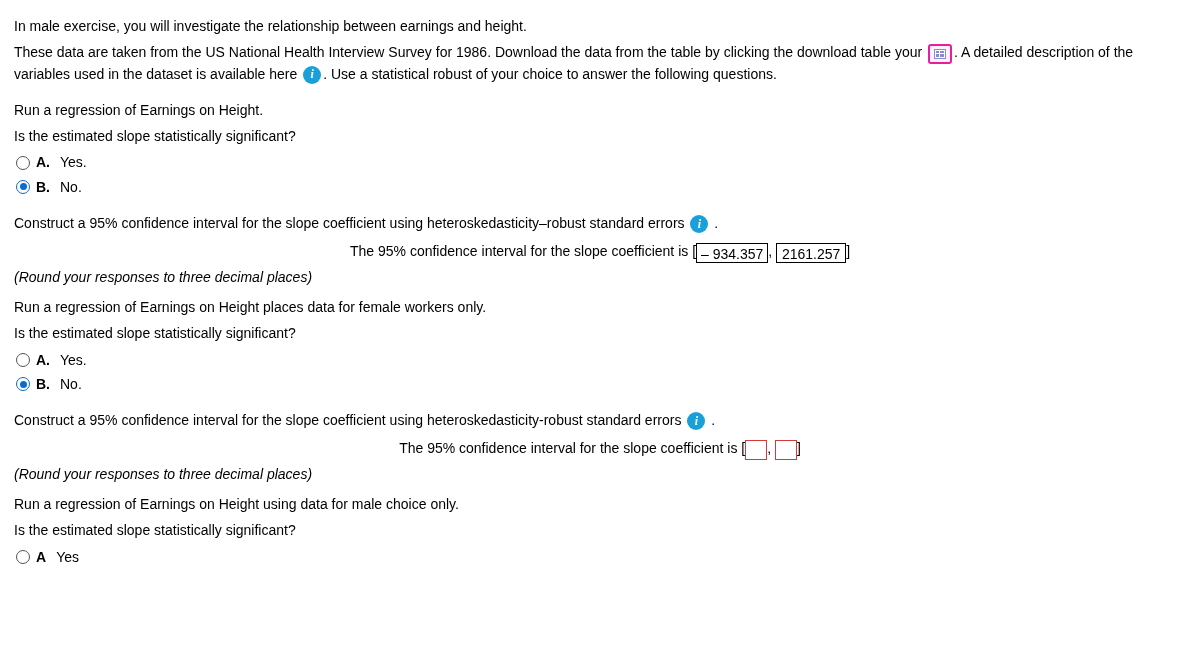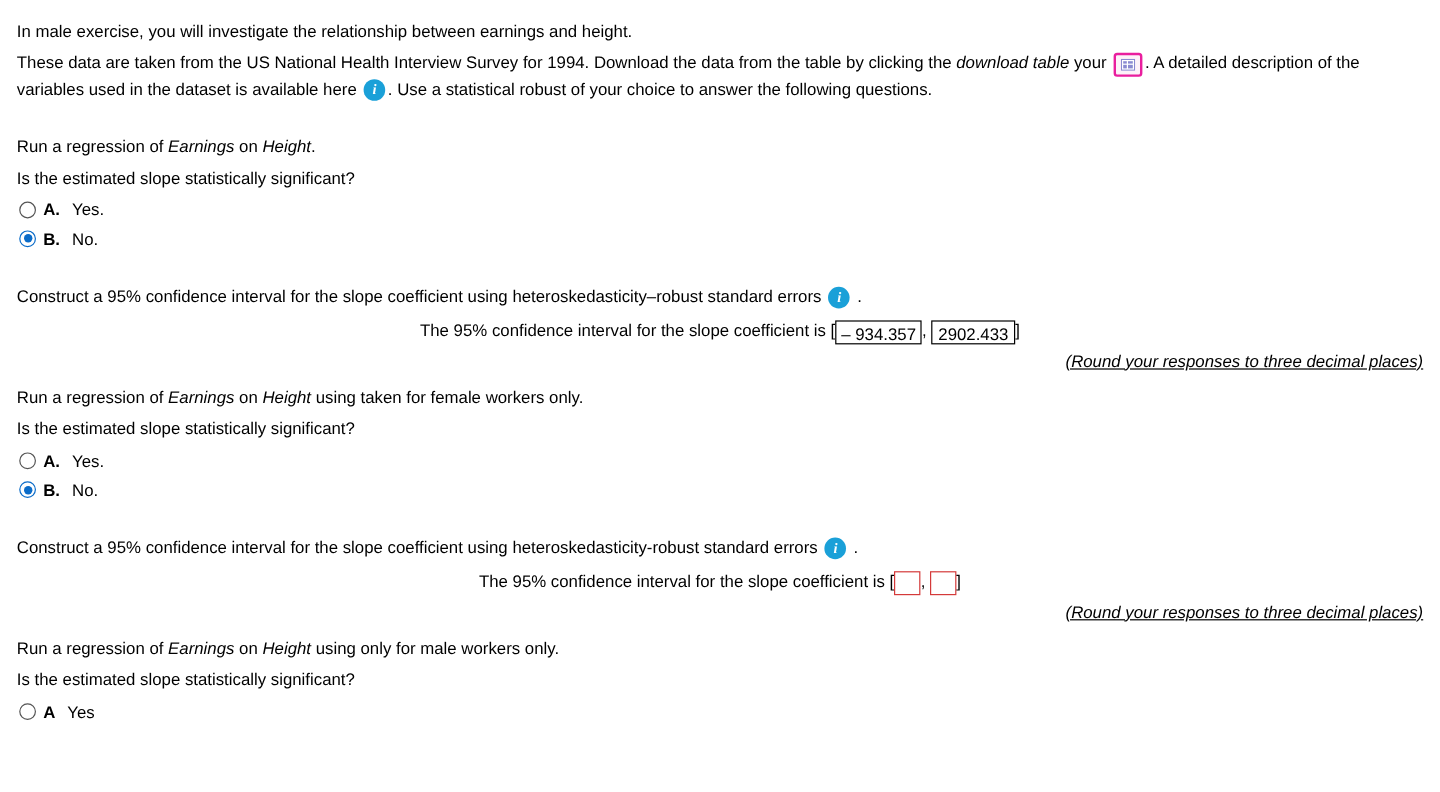--- a/index.html
+++ b/index.html
@@ -6,22 +6,22 @@
     font-family: Arial, Helvetica, sans-serif;
     font-size: 14px;
     color: #000;
     margin: 0;
     padding: 10px 14px;
     line-height: 1.45;
     width: 1200px;
     box-sizing: border-box;
   }
   p { margin: 6px 0; }
-  .italic { font-style: italic; }
-  .section-gap { margin-top: 28px; }
+  .italic { }
+  .section-gap { margin-top: 16px; }
   .radio-row {
     display: flex;
     align-items: center;
     gap: 6px;
     margin: 4px 0 4px 2px;
   }
   .radio {
     width: 14px;
     height: 14px;
     border: 1.5px solid #555;
@@ -68,24 +68,23 @@
     vertical-align: middle;
     margin: 0 2px;
     background: #fdf2f9;
   }
   .dl-icon svg { display: block; }
   .center-line {
     text-align: center;
     margin: 8px 0 4px 0;
   }
   .hint {
-    text-align: right;
+    text-align: left;
     font-style: italic;
     margin: 2px 0 10px 0;
-    text-decoration: underline;
   }
   .inline-input {
     display: inline-block;
     border: 1px solid #000;
     height: 20px;
     min-width: 22px;
     padding: 0 4px;
     font-size: 14px;
     line-height: 20px;
     vertical-align: middle;
@@ -95,21 +94,21 @@
     width: 22px;
     border-color: #d43a3a;
   }
   .inline-input.filled { min-width: 70px; }
 </style>
 </head>
 <body>
 
 <p>In male exercise, you will investigate the relationship between earnings and height.</p>
 <p>
-  <span>These data are taken from the US National Health Interview Survey for 1994. Download the data from the table by clicking the </span><span class="italic">download table</span><span> your </span><span class="dl-icon">
+  <span>These data are taken from the US National Health Interview Survey for 1986. Download the data from the table by clicking the </span><span class="italic">download table</span><span> your </span><span class="dl-icon">
       <svg width="12" height="10" viewBox="0 0 12 10">
         <rect x="0" y="0" width="12" height="10" fill="#8a8ad1"></rect>
         <rect x="1" y="1" width="10" height="8" fill="#fff"></rect>
         <rect x="2" y="2" width="3" height="2" fill="#8a8ad1"></rect>
         <rect x="6" y="2" width="4" height="2" fill="#8a8ad1"></rect>
         <rect x="2" y="5" width="3" height="3" fill="#8a8ad1"></rect>
         <rect x="6" y="5" width="4" height="3" fill="#8a8ad1"></rect>
       </svg>
     </span><span>. A detailed description of the variables used in the dataset is available here </span><span class="info-icon">i</span><span>. Use a statistical robust of your choice to answer the following questions.</span>
 </p>
@@ -127,26 +126,26 @@
 <div class="radio-row">
   <span class="radio selected"></span>
   <span class="opt-label">B.</span>
   <span>No.</span>
 </div>
 
 <p class="section-gap">
   <span>Construct a 95% confidence interval for the slope coefficient using heteroskedasticity–robust standard errors </span><span class="info-icon">i</span> .
 </p>
 <div class="center-line">
-  <span>The 95% confidence interval for the slope coefficient is [</span><span class="inline-input filled">– 934.357</span><span>, </span><span class="inline-input filled">2902.433</span><span>]</span>
+  <span>The 95% confidence interval for the slope coefficient is [</span><span class="inline-input filled">– 934.357</span><span>, </span><span class="inline-input filled">2161.257</span><span>]</span>
 </div>
 <div class="hint">(Round your responses to three decimal places)</div>
 
 <p>
-  <span>Run a regression of </span><span class="italic">Earnings</span><span> on </span><span class="italic">Height</span><span> using taken for female workers only.</span>
+  <span>Run a regression of </span><span class="italic">Earnings</span><span> on </span><span class="italic">Height</span><span> places data for female workers only.</span>
 </p>
 <p>Is the estimated slope statistically significant?</p>
 
 <div class="radio-row">
   <span class="radio"></span>
   <span class="opt-label">A.</span>
   <span>Yes.</span>
 </div>
 <div class="radio-row">
   <span class="radio selected"></span>
@@ -156,21 +155,21 @@
 
 <p class="section-gap">
   <span>Construct a 95% confidence interval for the slope coefficient using heteroskedasticity-robust standard errors </span><span class="info-icon">i</span> .
 </p>
 <div class="center-line">
   <span>The 95% confidence interval for the slope coefficient is [</span><span class="inline-input empty"></span><span>, </span><span class="inline-input empty"></span><span>]</span>
 </div>
 <div class="hint">(Round your responses to three decimal places)</div>
 
 <p>
-  <span>Run a regression of </span><span class="italic">Earnings</span><span> on </span><span class="italic">Height</span><span> using only for male workers only.</span>
+  <span>Run a regression of </span><span class="italic">Earnings</span><span> on </span><span class="italic">Height</span><span> using data for male choice only.</span>
 </p>
 <p>Is the estimated slope statistically significant?</p>
 
 <div class="radio-row" style="margin-bottom:-10px;">
   <span class="radio"></span>
   <span class="opt-label">A</span>
   <span>Yes</span>
 </div>
 
 </body></html>

